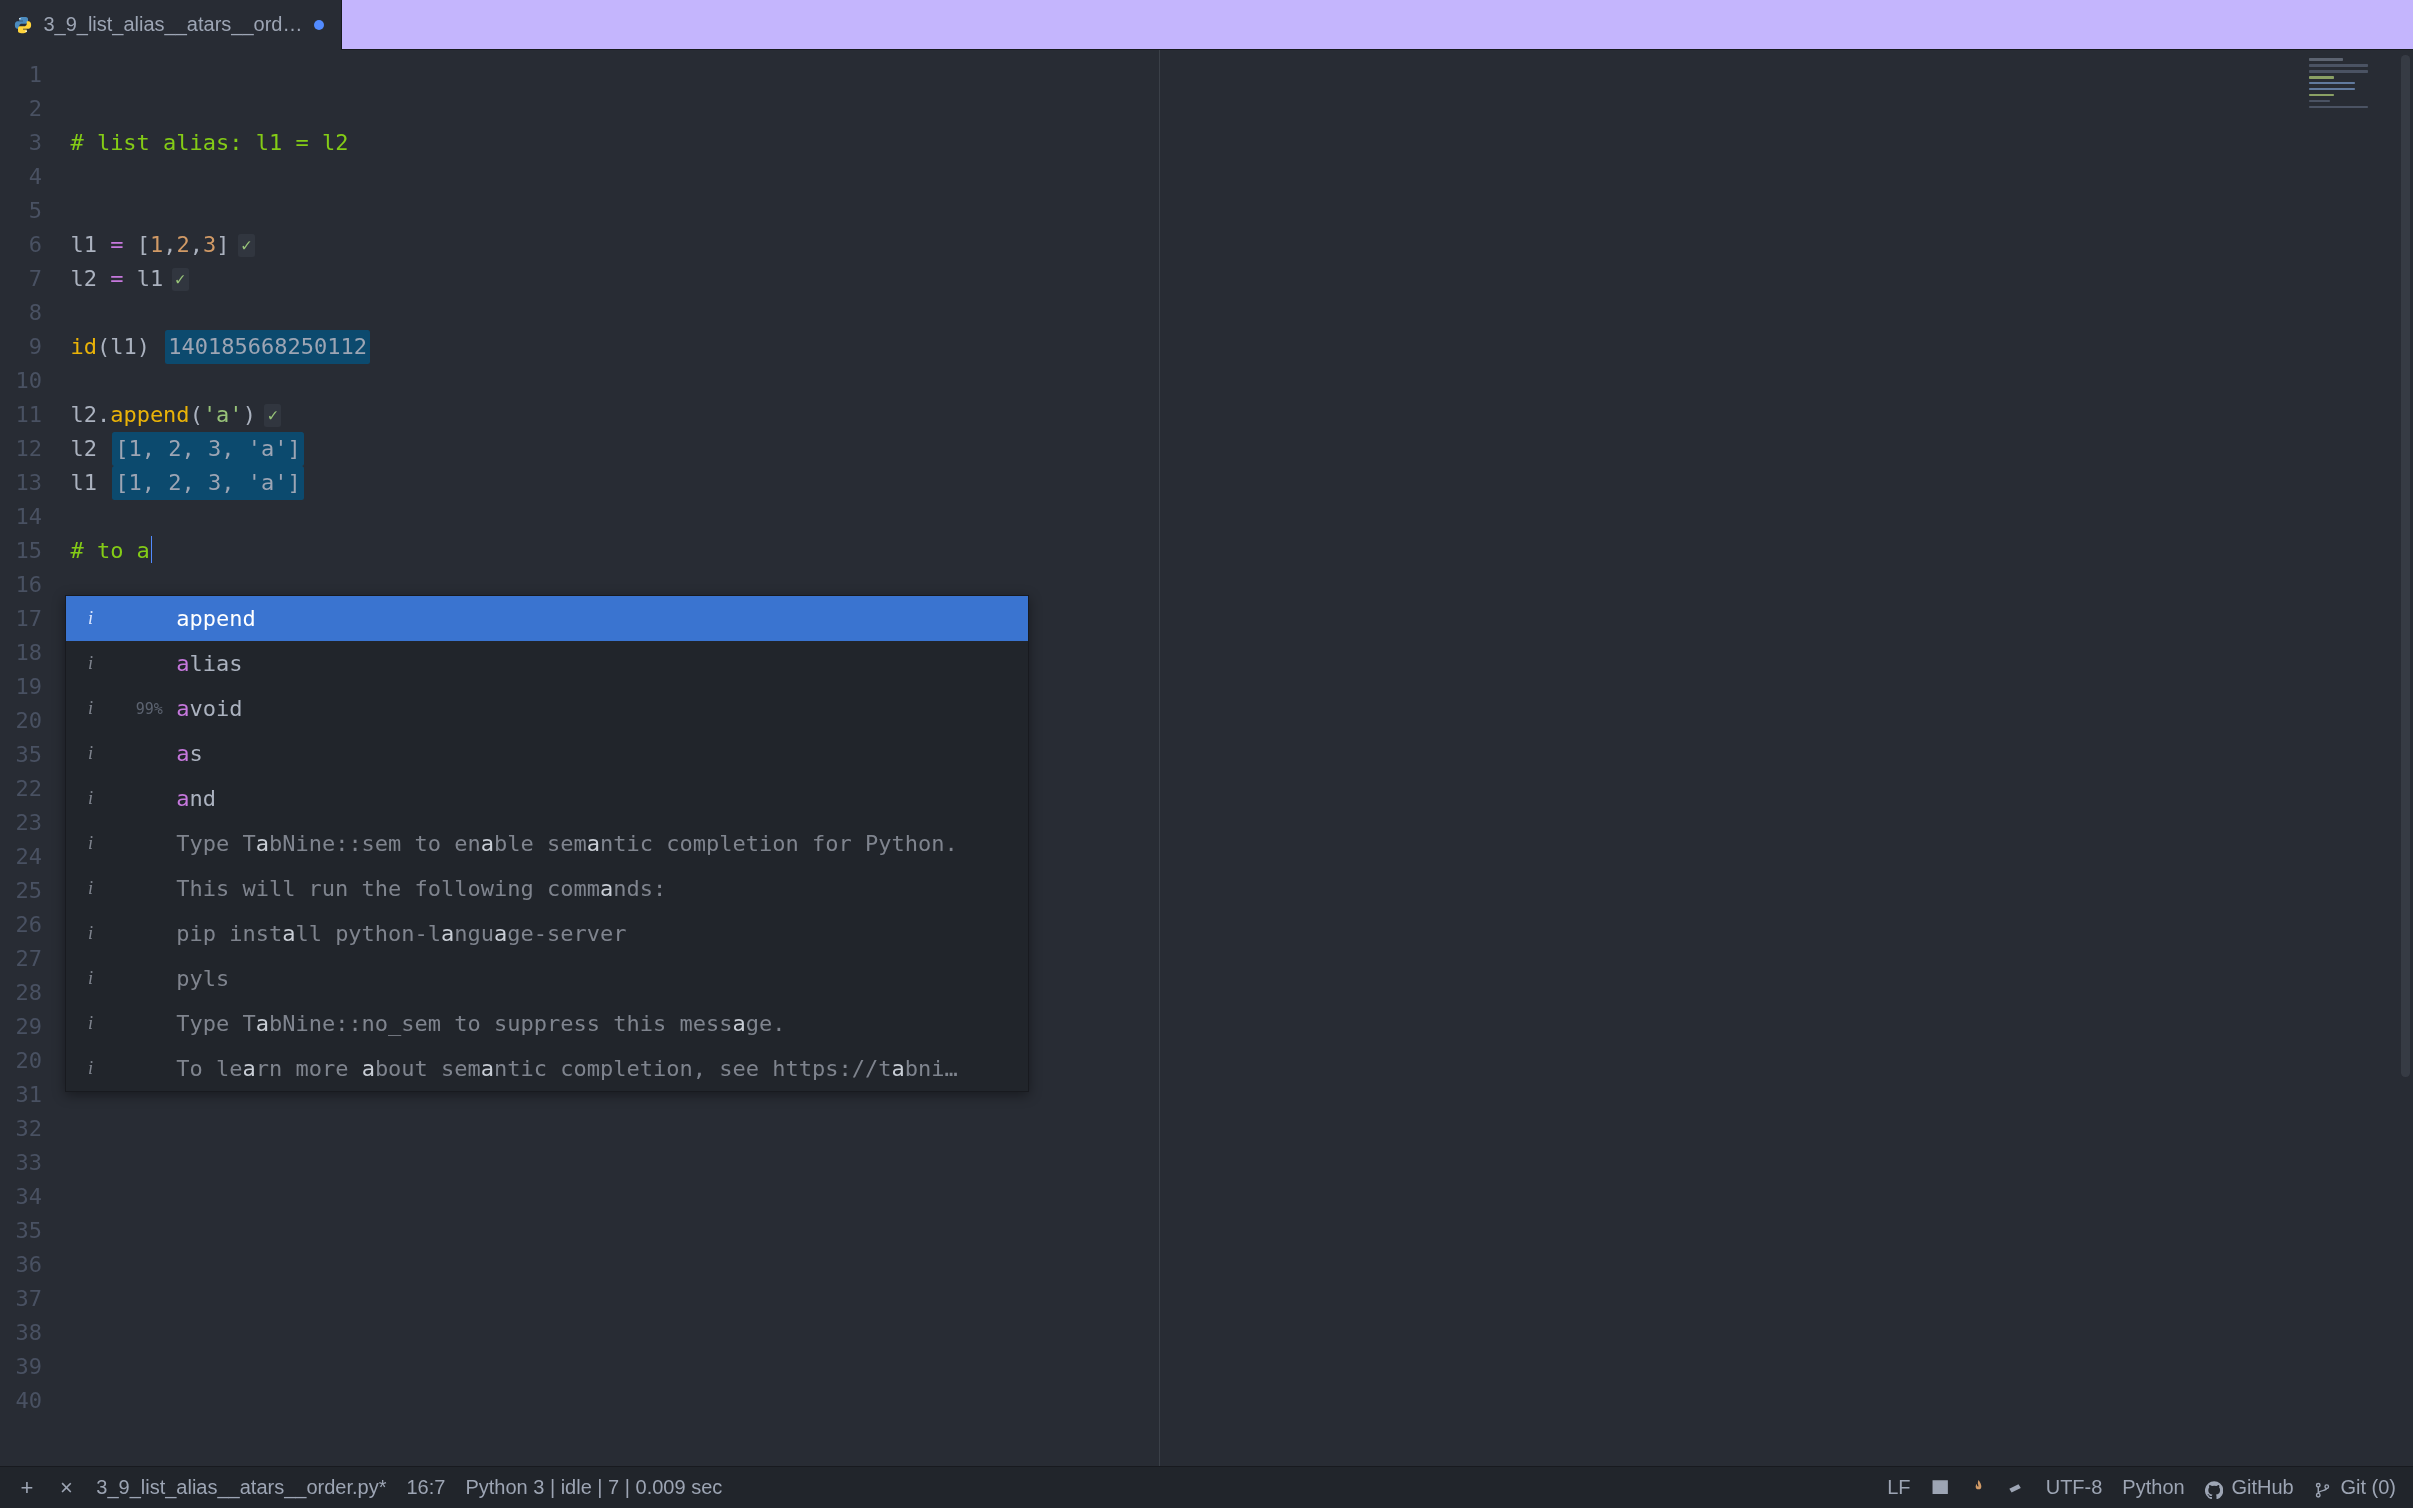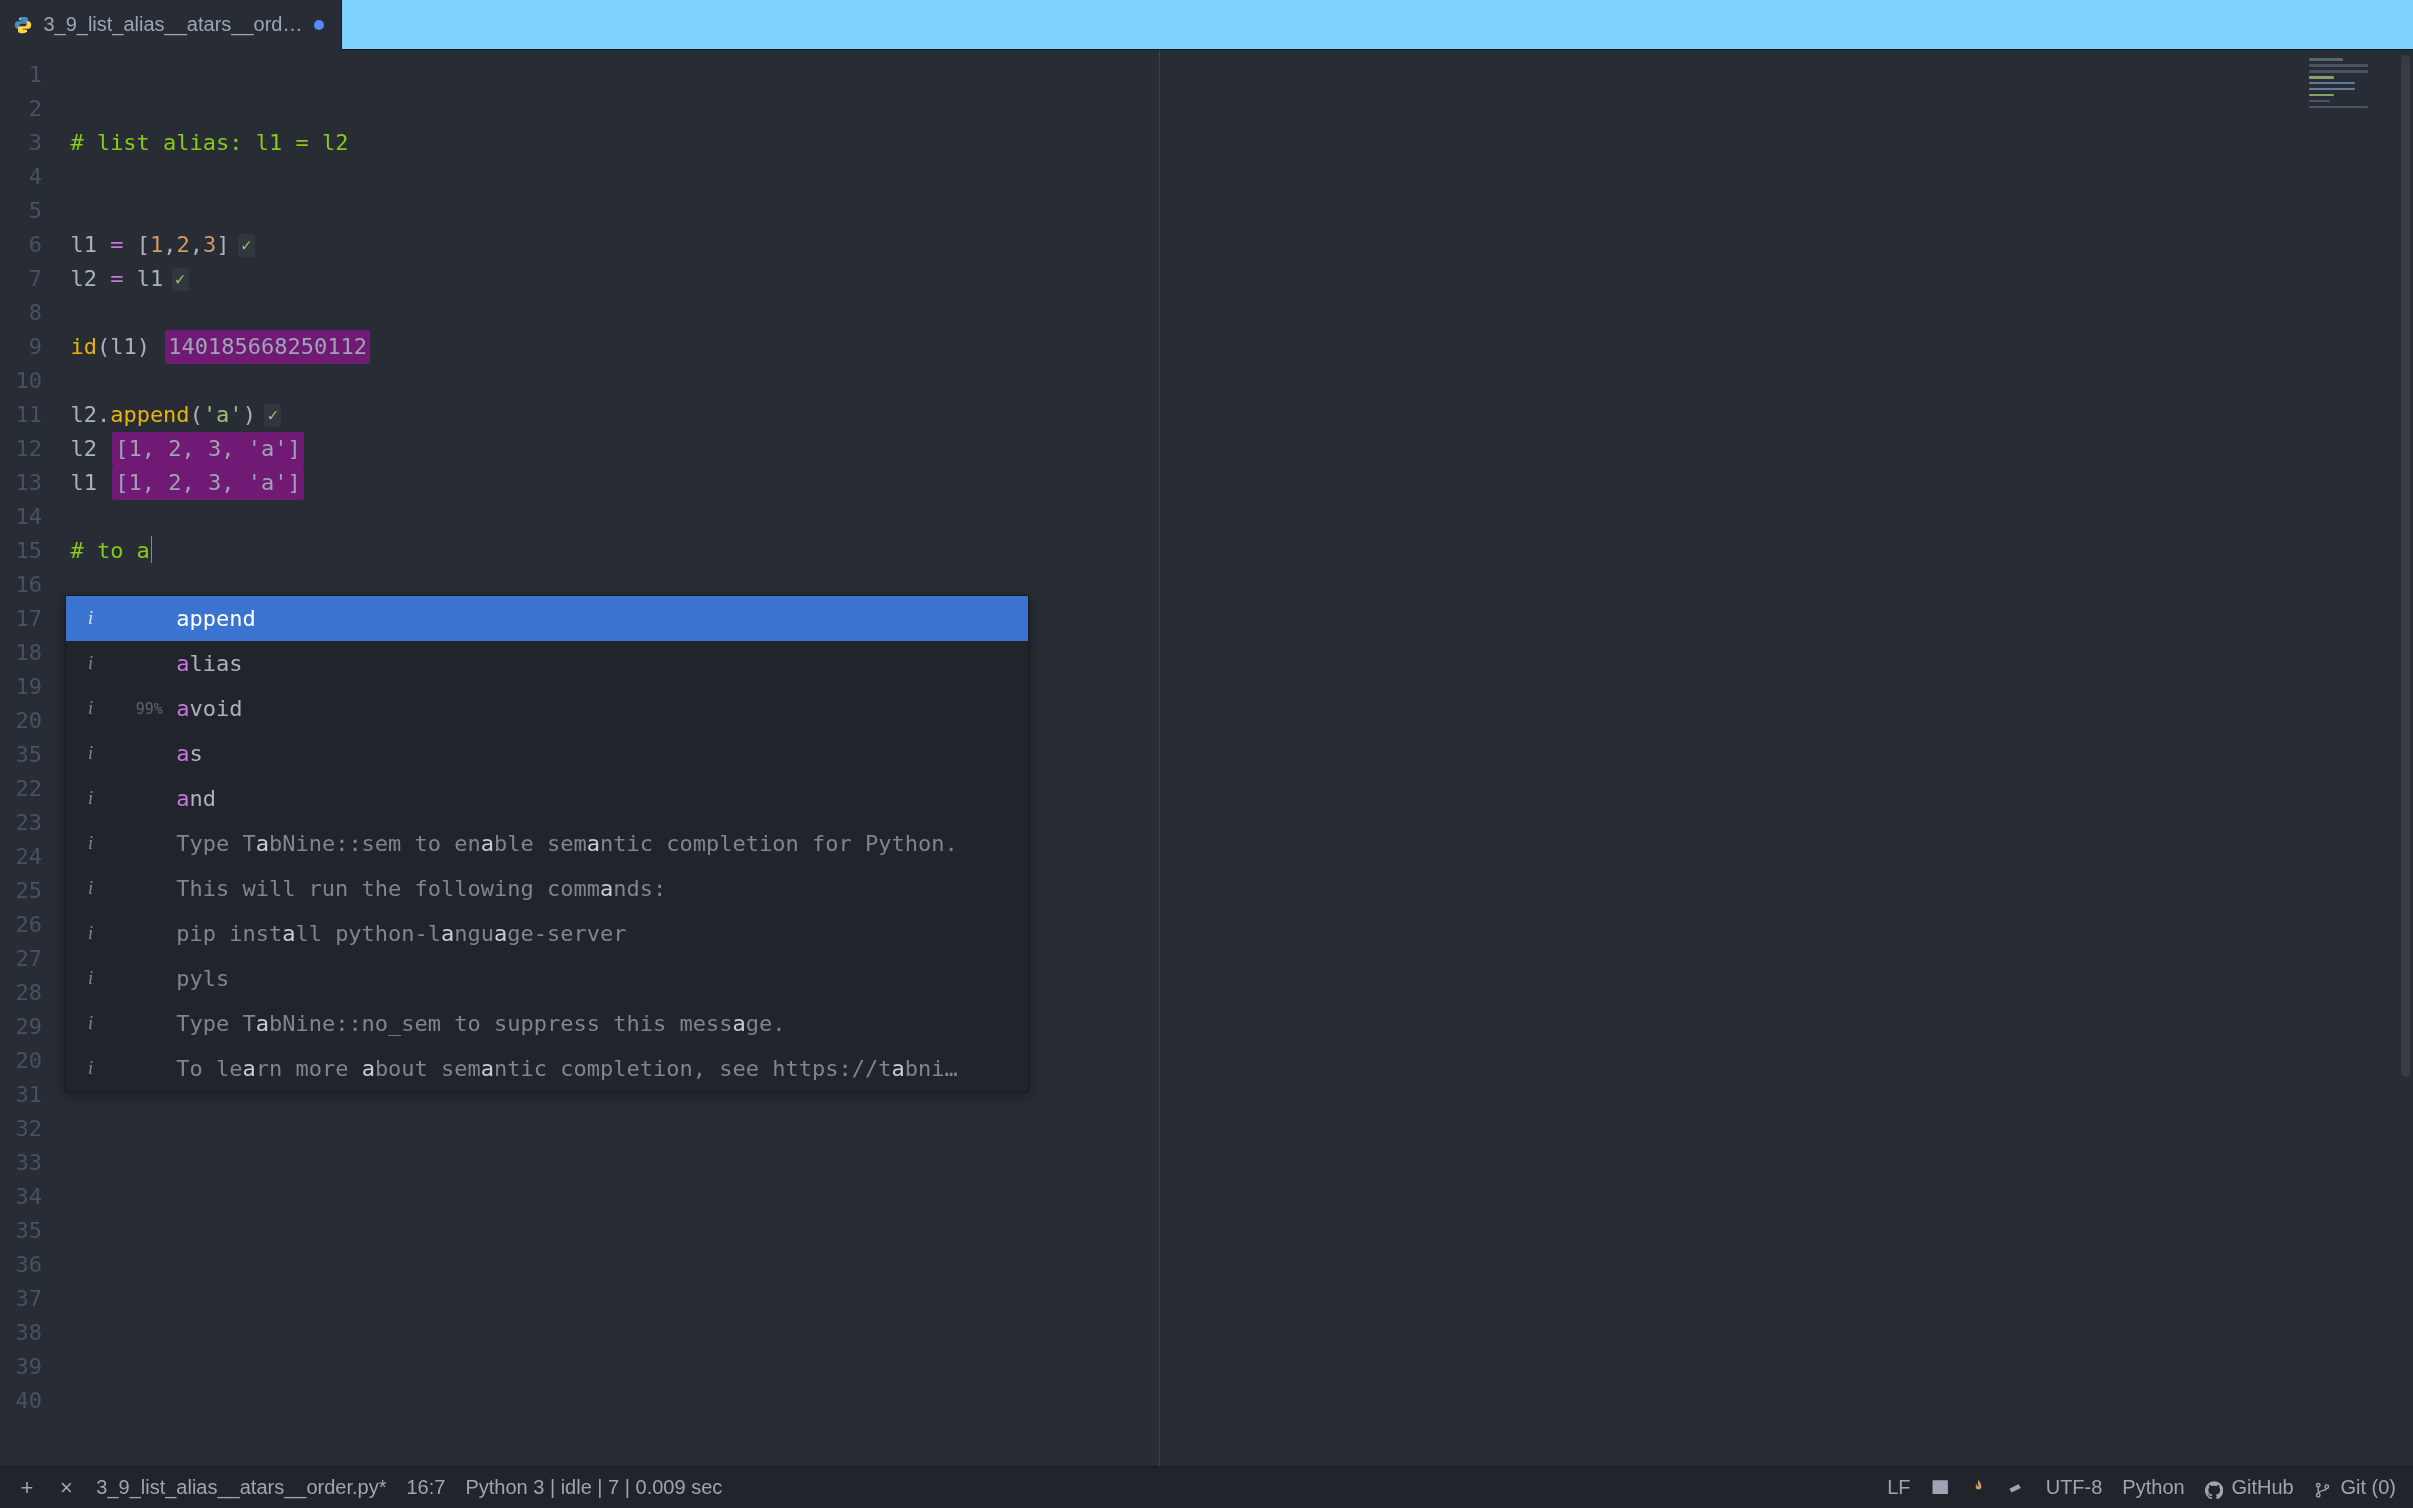--- a/index.html
+++ b/index.html
@@ -7,21 +7,21 @@
   width: 2413px;
   height: 1508px;
   background: #282c34;
   font-family: "Menlo", "Consolas", "DejaVu Sans Mono", monospace;
   overflow: hidden;
   color: #abb2bf;
 }
 
 .tab-bar {
   height: 50px;
-  background: #7dd3fc;
+  background: #c4b5fd;
   display: flex;
   align-items: center;
   border-bottom: 0.8px solid #181a1f;
 }
 .tab {
   height: 50px;
   display: flex;
   align-items: center;
   padding: 0 17px 0 13.4px;
   background: #282c34;
@@ -88,21 +88,21 @@
   position: relative;
 }
 .c { color: #84cc16; font-style: normal; }
 .op { color: #c678dd; }
 .num { color: #d19a66; }
 .str { color: #98c379; }
 .func { color: #eab308; }
 .ident { color: #abb2bf; }
 .eval {
   display: inline-block;
-  background: #701a75;
+  background: #0c4a6e;
   color: #9da5b4;
   border-radius: 2.5px;
   padding: 0 3.4px;
   margin-left: 1.7px;
 }
 .tick {
   display: inline-block;
   background: #31363f;
   color: #98c379;
   border-radius: 2.5px;

